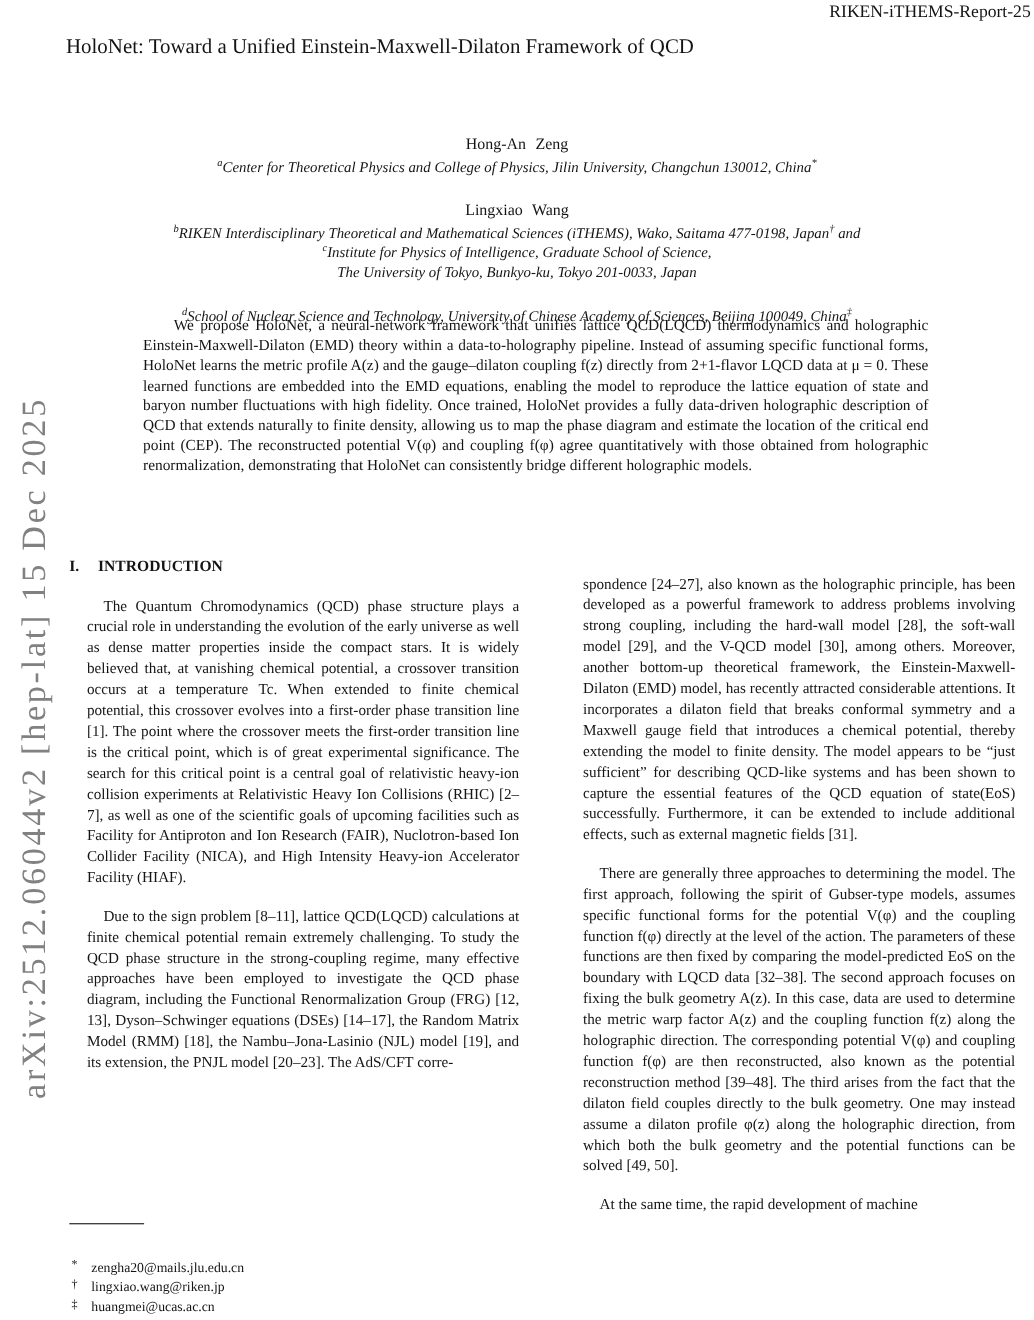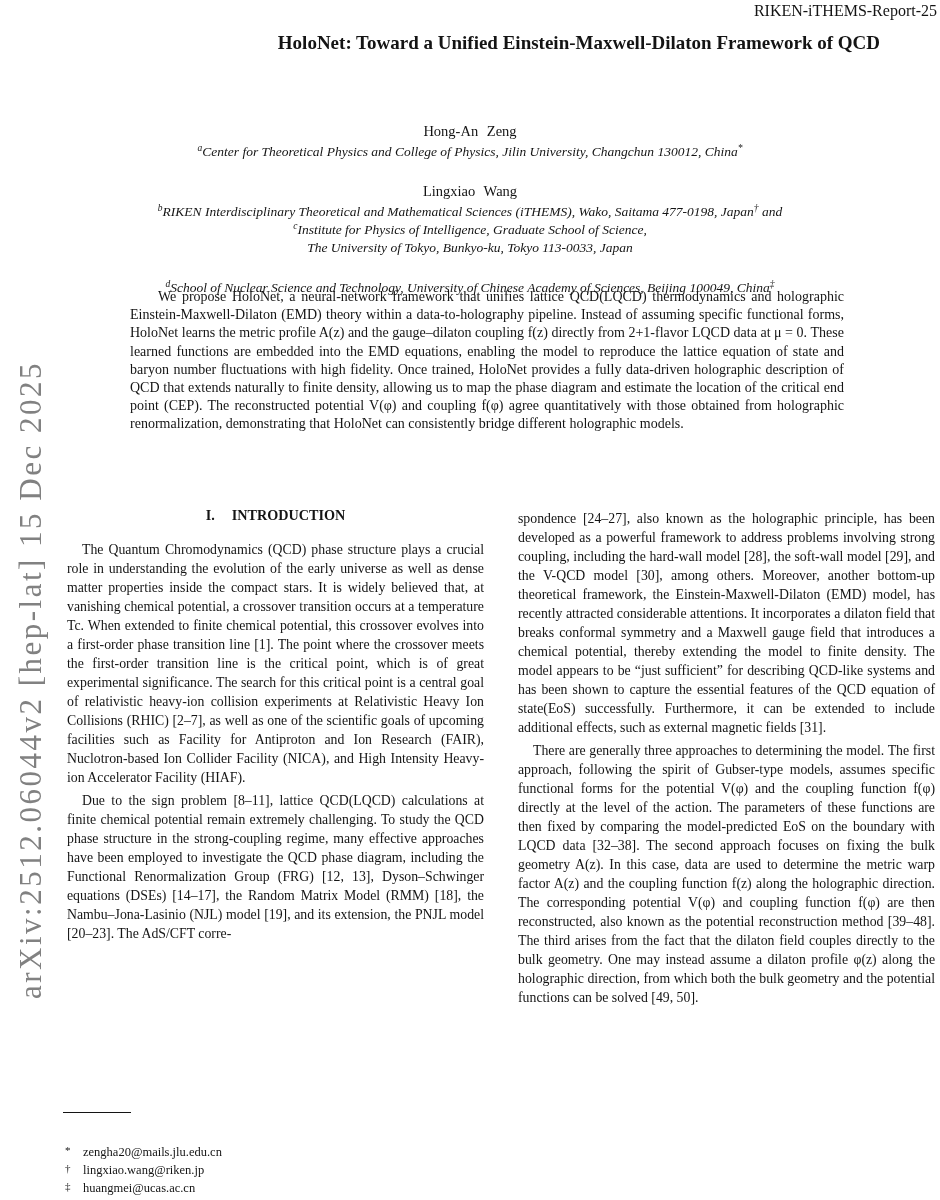--- a/index.html
+++ b/index.html
@@ -31,23 +31,23 @@
     position: absolute;
     top: 2px;
     right: 3px;
     font-size: 16px;
   }
   .paper-title {
     position: absolute;
     top: 31px;
     left: 60px;
     width: 820px;
-    text-align: right;
+    text-align: left;
     font-size: 19px;
-    font-weight: bold;
+    font-weight: normal;
     line-height: 24px;
   }
   .author-block {
     position: absolute;
     left: 60px;
     width: 820px;
     text-align: center;
     margin-top: 43px;
   }
   .author-name {
@@ -89,32 +89,31 @@
   }
   .col-left {
     left: 63px;
     height: 600px;
   }
   .col-right {
     left: 514px;
     height: 695px;
   }
   .section-heading {
-    text-align: center;
     font-weight: bold;
     font-size: 14.2px;
     line-height: 19px;
     margin: 1px 0 15px 0;
     text-indent: 0;
   }
   .sec-num {
     margin-right: 17px;
   }
   .para {
-    margin: 4px;
+    margin: 16px;
     text-indent: 15px;
   }
   .para.noindent {
     text-indent: 0;
   }
   .footnote-block {
     position: absolute;
     left: 63px;
     top: 1112px;
     width: 425px;
@@ -157,38 +156,39 @@
 
   <div class="author-block" style="top:80px">
     <div class="author-name">Hong-An Zeng</div>
     <div class="affil-line"><sup>a</sup><span>Center for Theoretical Physics and College of Physics, Jilin University, Changchun 130012, China</span><sup>*</sup><span></span></div>
   </div>
 
   <div class="author-block" style="top:140px">
     <div class="author-name">Lingxiao Wang</div>
     <div class="affil-line"><sup>b</sup><span>RIKEN Interdisciplinary Theoretical and Mathematical Sciences (iTHEMS), Wako, Saitama 477-0198, Japan</span><sup>†</sup><span> and</span></div>
     <div class="affil-line"><sup>c</sup><span>Institute for Physics of Intelligence, Graduate School of Science,</span></div>
-    <div class="affil-line"><span>The University of Tokyo, Bunkyo-ku, Tokyo 113-0033, Japan</span></div>
+    <div class="affil-line"><span>The University of Tokyo, Bunkyo-ku, Tokyo 201-0033, Japan</span></div>
   </div>
 
   <div class="author-block" style="top:236px">
     <div class="affil-line"><sup>d</sup><span>School of Nuclear Science and Technology, University of Chinese Academy of Sciences, Beijing 100049, China</span><sup>‡</sup></div>
   </div>
 
   <div class="abstract">We propose HoloNet, a neural-network framework that unifies lattice QCD(LQCD) thermodynamics and holographic Einstein-Maxwell-Dilaton (EMD) theory within a data-to-holography pipeline. Instead of assuming specific functional forms, HoloNet learns the metric profile A(z) and the gauge–dilaton coupling f(z) directly from 2+1-flavor LQCD data at μ = 0. These learned functions are embedded into the EMD equations, enabling the model to reproduce the lattice equation of state and baryon number fluctuations with high fidelity. Once trained, HoloNet provides a fully data-driven holographic description of QCD that extends naturally to finite density, allowing us to map the phase diagram and estimate the location of the critical end point (CEP). The reconstructed potential V(φ) and coupling f(φ) agree quantitatively with those obtained from holographic renormalization, demonstrating that HoloNet can consistently bridge different holographic models.</div>
 
   <div class="col col-left">
     <div class="section-heading"><span class="sec-num">I.</span><span>INTRODUCTION</span></div>
     <p class="para">The Quantum Chromodynamics (QCD) phase structure plays a crucial role in understanding the evolution of the early universe as well as dense matter properties inside the compact stars. It is widely believed that, at vanishing chemical potential, a crossover transition occurs at a temperature Tc. When extended to finite chemical potential, this crossover evolves into a first-order phase transition line [1]. The point where the crossover meets the first-order transition line is the critical point, which is of great experimental significance. The search for this critical point is a central goal of relativistic heavy-ion collision experiments at Relativistic Heavy Ion Collisions (RHIC) [2–7], as well as one of the scientific goals of upcoming facilities such as Facility for Antiproton and Ion Research (FAIR), Nuclotron-based Ion Collider Facility (NICA), and High Intensity Heavy-ion Accelerator Facility (HIAF).</p>
     <p class="para">Due to the sign problem [8–11], lattice QCD(LQCD) calculations at finite chemical potential remain extremely challenging. To study the QCD phase structure in the strong-coupling regime, many effective approaches have been employed to investigate the QCD phase diagram, including the Functional Renormalization Group (FRG) [12, 13], Dyson–Schwinger equations (DSEs) [14–17], the Random Matrix Model (RMM) [18], the Nambu–Jona-Lasinio (NJL) model [19], and its extension, the PNJL model [20–23]. The AdS/CFT corre-</p>
   </div>
 
   <div class="col col-right">
     <p class="para noindent">spondence [24–27], also known as the holographic principle, has been developed as a powerful framework to address problems involving strong coupling, including the hard-wall model [28], the soft-wall model [29], and the V-QCD model [30], among others. Moreover, another bottom-up theoretical framework, the Einstein-Maxwell-Dilaton (EMD) model, has recently attracted considerable attentions. It incorporates a dilaton field that breaks conformal symmetry and a Maxwell gauge field that introduces a chemical potential, thereby extending the model to finite density. The model appears to be “just sufficient” for describing QCD-like systems and has been shown to capture the essential features of the QCD equation of state(EoS) successfully. Furthermore, it can be extended to include additional effects, such as external magnetic fields [31].</p>
     <p class="para">There are generally three approaches to determining the model. The first approach, following the spirit of Gubser-type models, assumes specific functional forms for the potential V(φ) and the coupling function f(φ) directly at the level of the action. The parameters of these functions are then fixed by comparing the model-predicted EoS on the boundary with LQCD data [32–38]. The second approach focuses on fixing the bulk geometry A(z). In this case, data are used to determine the metric warp factor A(z) and the coupling function f(z) along the holographic direction. The corresponding potential V(φ) and coupling function f(φ) are then reconstructed, also known as the potential reconstruction method [39–48]. The third arises from the fact that the dilaton field couples directly to the bulk geometry. One may instead assume a dilaton profile φ(z) along the holographic direction, from which both the bulk geometry and the potential functions can be solved [49, 50].</p>
+    <p class="para">At the same time, the rapid development of machine</p>
   </div>
 
   <div class="footnote-block">
     <div class="footnote-rule"></div>
     <div class="footnote-list">
       <div class="footnote">
         <span class="fn-marker">*</span>
         <span class="fn-text">zengha20@mails.jlu.edu.cn</span>
       </div>
       <div class="footnote">

